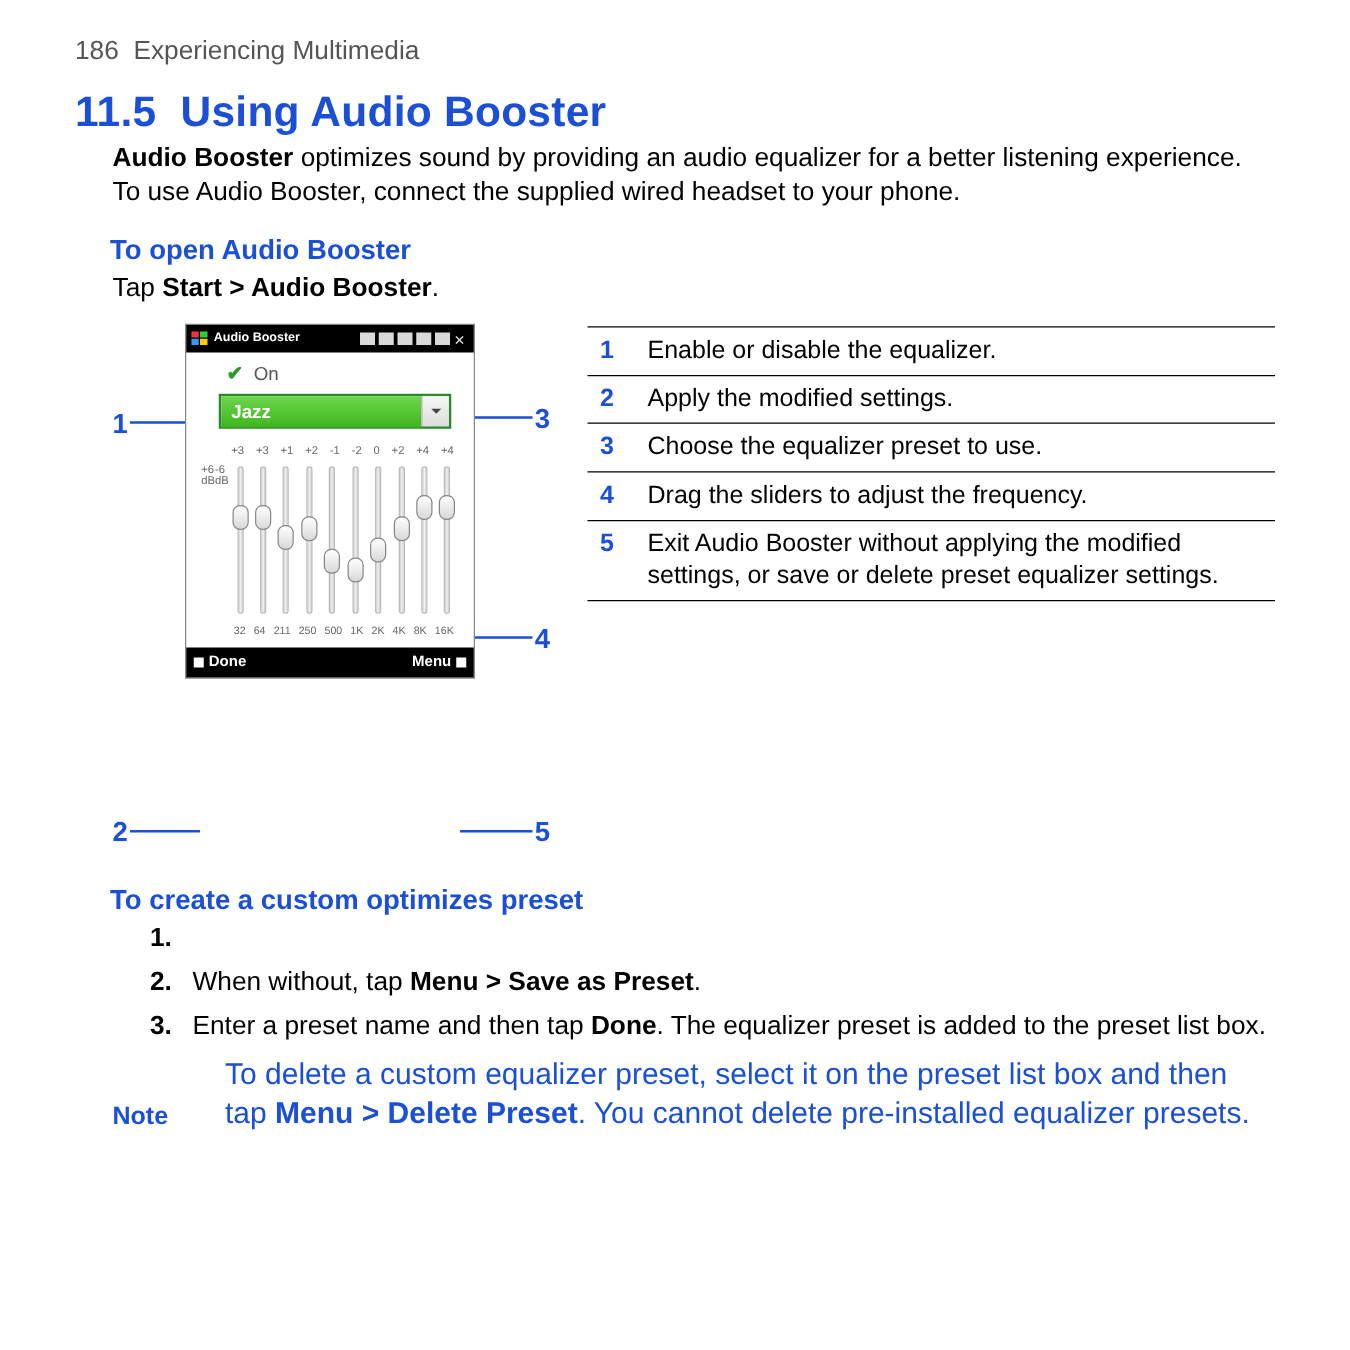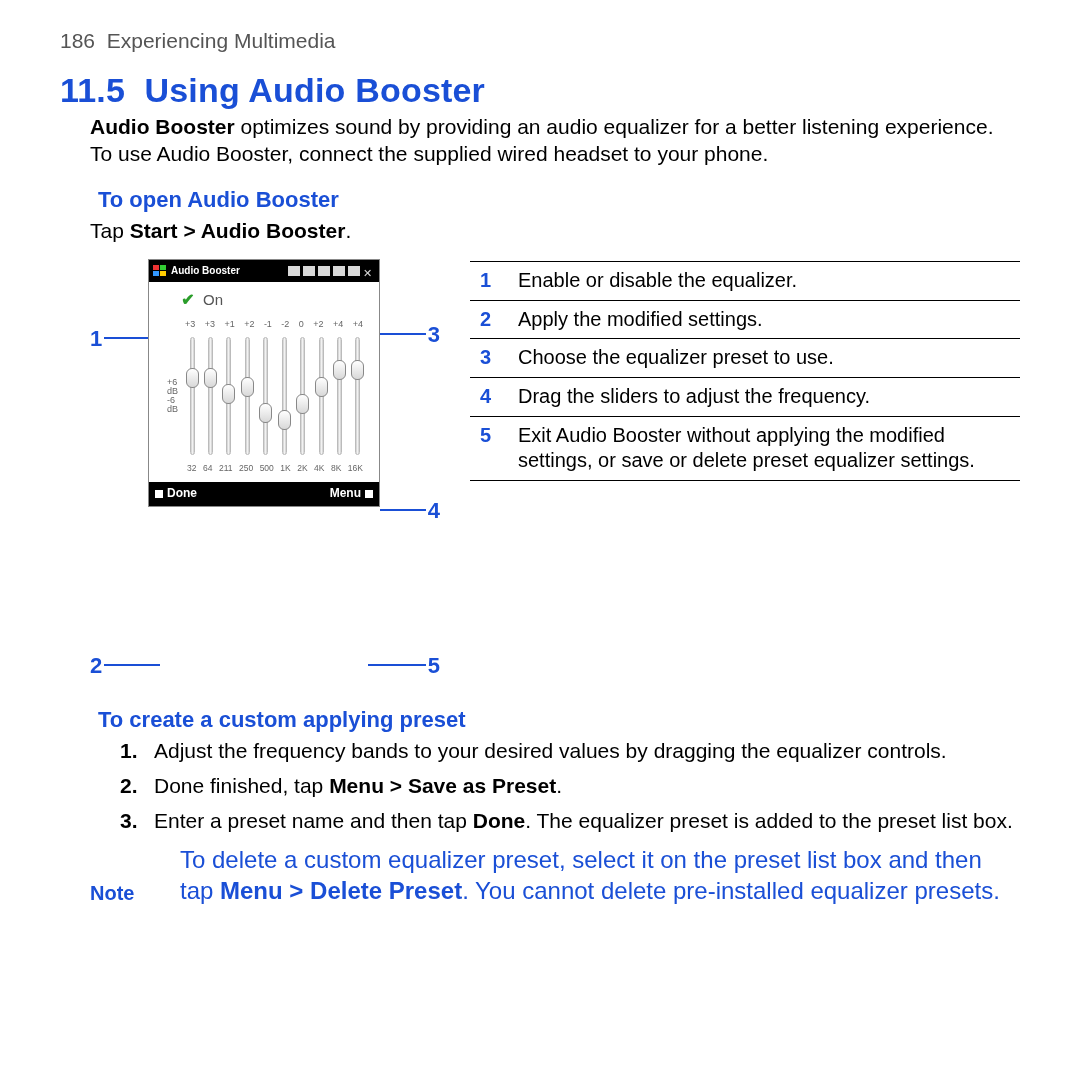--- a/index.html
+++ b/index.html
@@ -24,21 +24,21 @@
     font-size: 34px;
     margin-bottom: 2px;
     letter-spacing: 0.2px;
   }
   .intro { margin-left: 30px; margin-bottom: 18px; }
   .bold { font-weight: 700; }
   .sub-blue {
     color: #1a4fd6;
     font-weight: 700;
     font-size: 22px;
-    margin-left: 38px;
+    margin-left: 28px;
     margin-bottom: 4px;
   }
   .tap-line { margin-left: 30px; margin-bottom: 14px; }
   .mid-row { display: flex; gap: 30px; margin-left: 30px; margin-bottom: 22px; align-items: flex-start; }
   .phone-wrap { position: relative; width: 350px; flex: 0 0 350px; }
   .callout {
     position: absolute;
     color: #1a4fd6;
     font-weight: 700;
     font-size: 22px;
@@ -133,21 +133,21 @@
     border: 1px solid #bbb;
   }
   .slider .handle {
     position: absolute;
     width: 13px; height: 20px;
     background: linear-gradient(#fff, #d8d8d8);
     border: 1px solid #888;
     border-radius: 6px;
     left: 0.5px;
   }
-  .db-col { width: 16px; display: flex; flex-direction: column; justify-content: center; height: 130px; padding: 4px 0; }
+  .db-col { width: 16px; display: flex; justify-content: flex-end; height: 130px; padding: 4px 0; }
   .freq-labels {
     display: flex; justify-content: space-between;
     font-size: 8.5px; color: #666;
     padding: 2px 2px 0 20px;
   }
   .phone-soft {
     background: #000; color: #fff;
     height: 24px; display: flex; align-items: center;
     font-size: 12px; padding: 0 6px;
     justify-content: space-between;
@@ -234,20 +234,28 @@
           <span class="icon"></span>
           <span class="icon"></span>
           <span class="icon"></span>
           <span class="icon x" style="color:#fff;font-size:11px;">✕</span>
         </span>
       </div>
       <div class="eq-body">
         <div class="eq-on-row">
           <span class="check-icon">✔</span>
           <span class="on-label">On</span>
+        </div>
+        <div class="preset-box">
+          <div class="val">Jazz</div>
+          <div class="dd">
+            <svg viewBox="0 0 10 10">
+                <path d="M1 3 L5 7 L9 3 Z" fill="#444"></path>
+              </svg>
+          </div>
         </div>
         <div class="slider-area">
           <div class="slider-top-labels" id="top-vals" style="padding-left:18px;">
               <span>+3</span>
               <span>+3</span>
               <span>+1</span>
               <span>+2</span>
               <span>-1</span>
               <span>-2</span>
               <span>0</span>
@@ -349,30 +357,29 @@
           <td>Drag the sliders to adjust the frequency.</td>
         </tr>
         <tr>
           <td class="num">5</td>
           <td>Exit Audio Booster without applying the modified settings, or save or delete preset equalizer settings.</td>
         </tr>
       </tbody>
   </table>
 </div>
 
-<div class="sub-blue">To create a custom applying preset</div>
+<div class="sub-blue">To create a custom optimizes preset</div>
 
 <div class="ol" id="steps">
     <div class="row">
       <div class="n bold">1.</div>
-      <div><span>Adjust the frequency bands to your desired values by dragging the equalizer controls.</span><span></span></div>
     </div>
     <div class="row">
       <div class="n bold">2.</div>
-      <div><span>Done finished, tap </span><span class="bold">Menu &gt; Save as Preset</span><span>.</span></div>
+      <div><span>When without, tap </span><span class="bold">Menu &gt; Save as Preset</span><span>.</span></div>
     </div>
     <div class="row">
       <div class="n bold">3.</div>
       <div><span>Enter a preset name and then tap </span><span class="bold">Done</span><span>. The equalizer preset is added to the preset list box.</span></div>
     </div>
   </div>
 
 <div class="note-row">
   <div class="note-label">Note</div>
   <div class="note-body">

